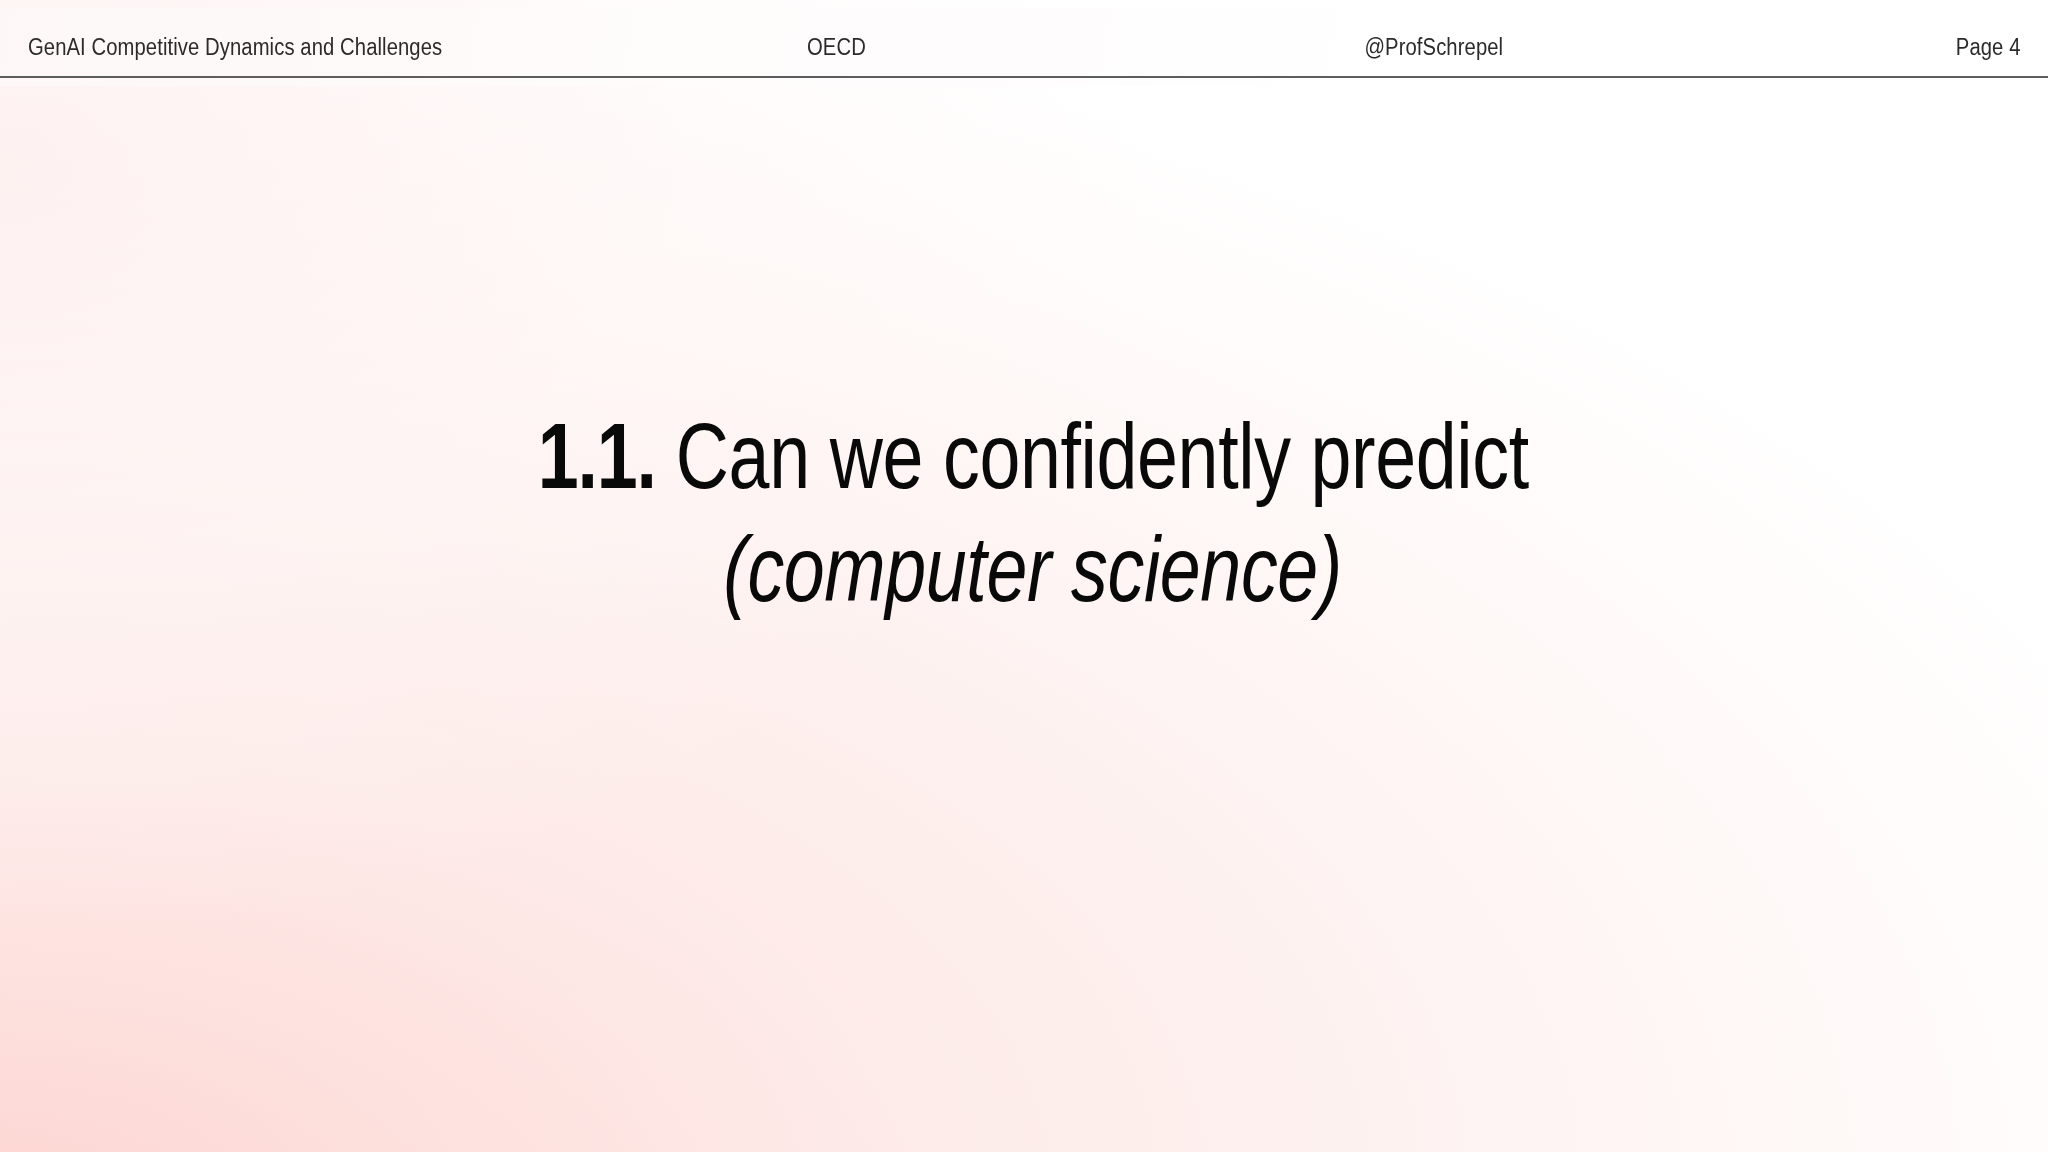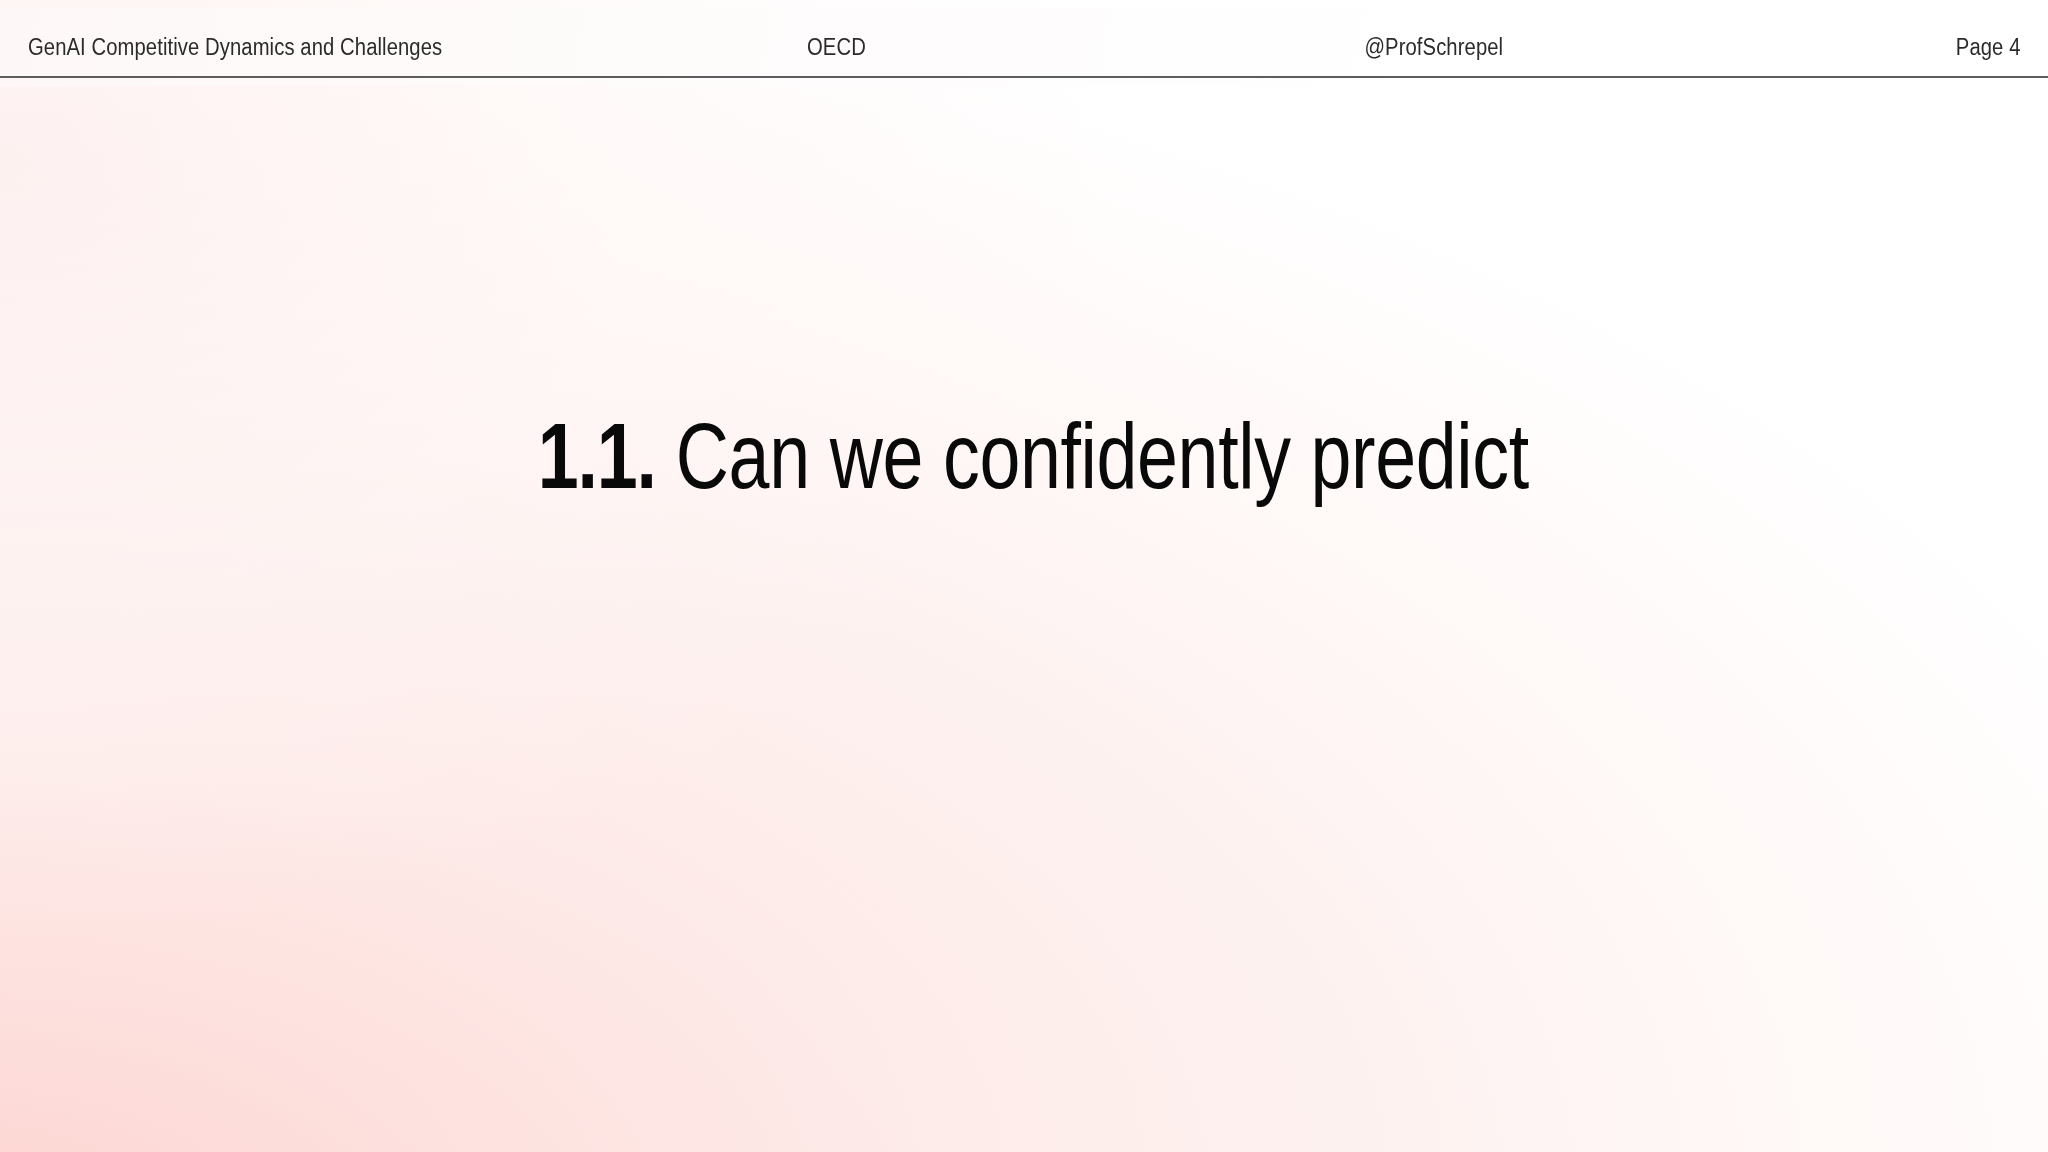--- a/index.html
+++ b/index.html
@@ -185,15 +185,18 @@
     </div>
   </div>
   <div class="header-rule"></div>
 
   <div class="title-block">
     <div class="title-line">
       <span>
         <span class="title-num">1.1.</span><span> Can we confidently predict</span>
       </span>
     </div>
+    <div class="title-line title-line-italic">
+      <span>(computer science)</span>
+    </div>
   </div>
 
 </div>
 
 </body></html>

